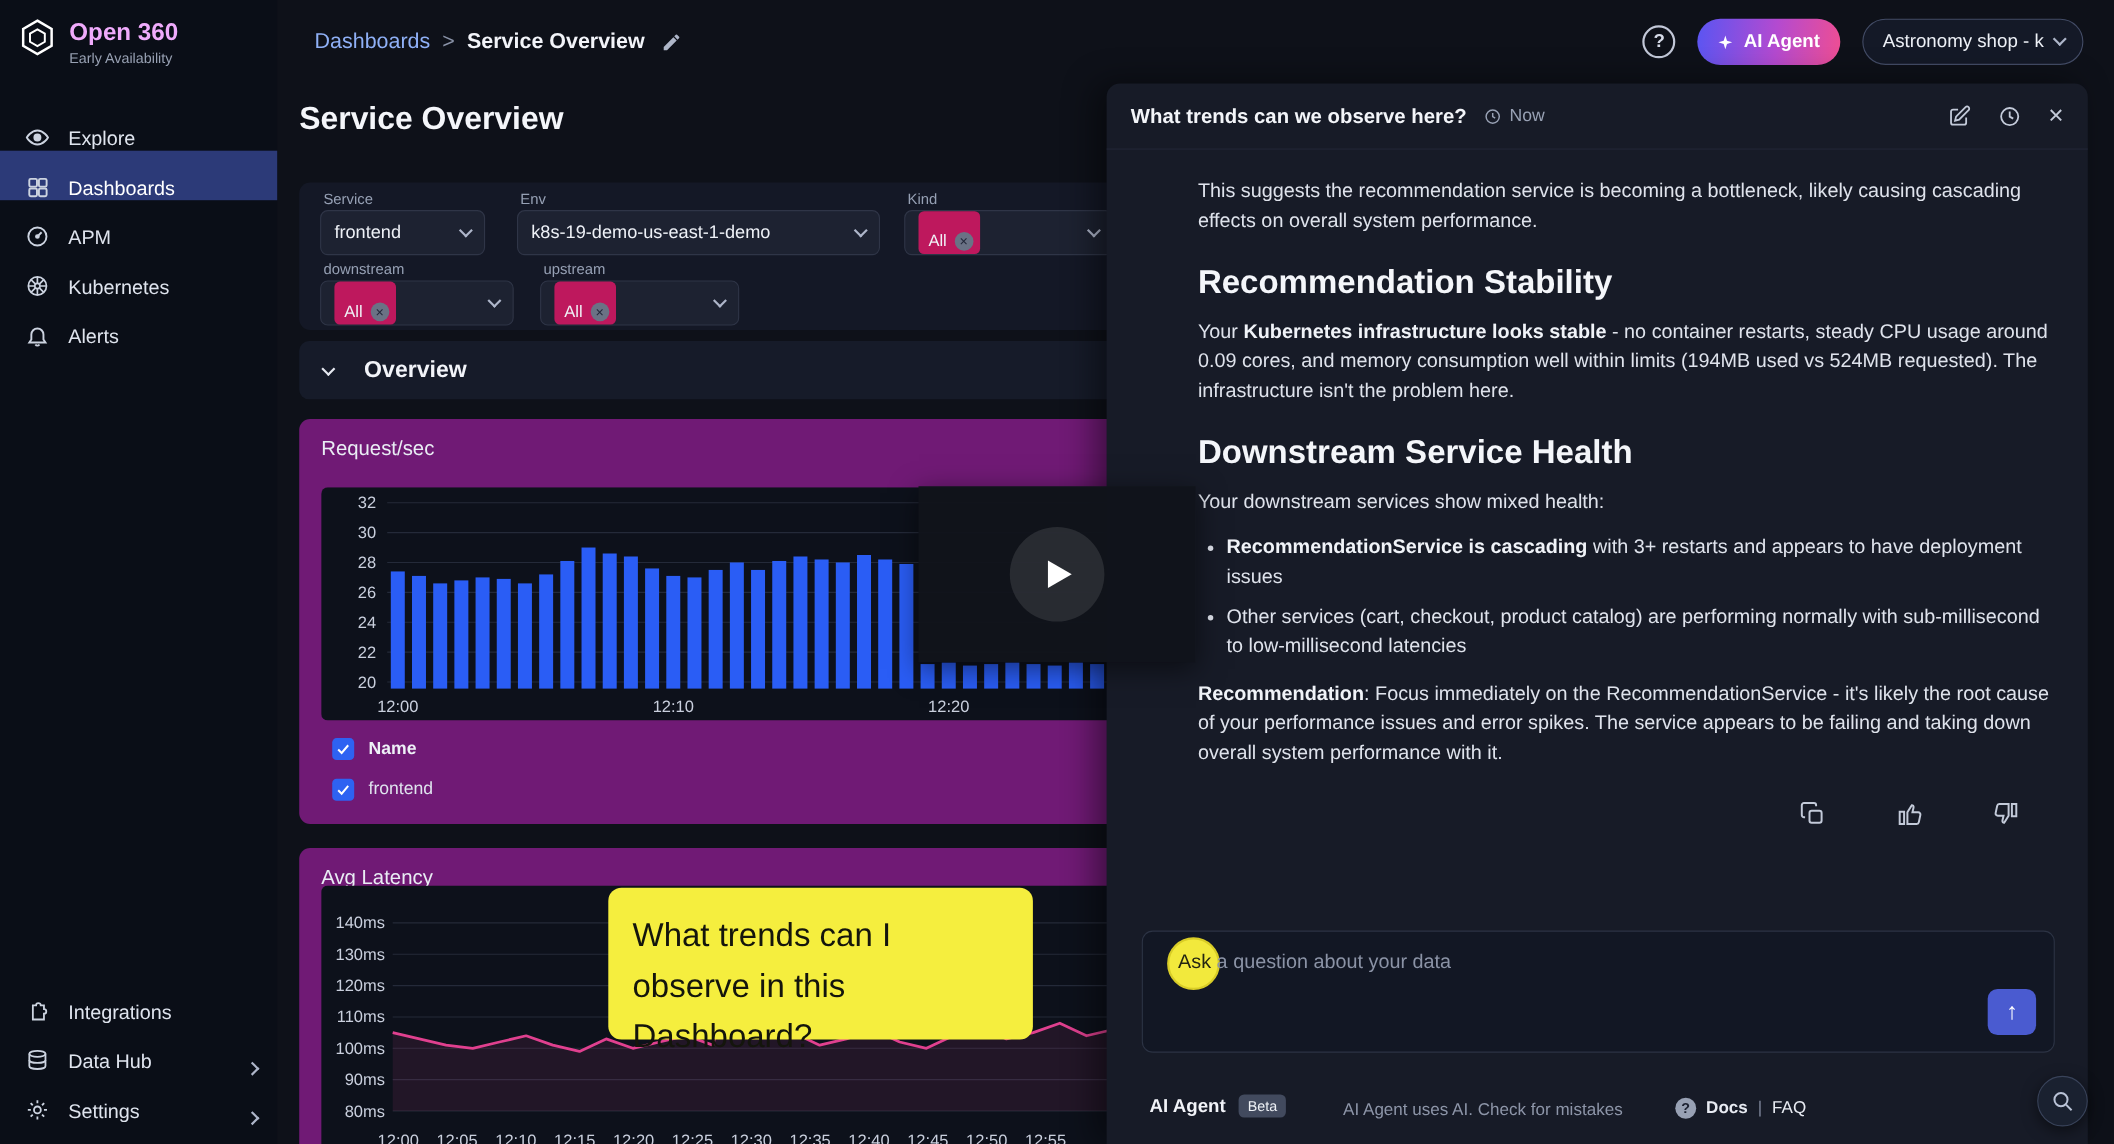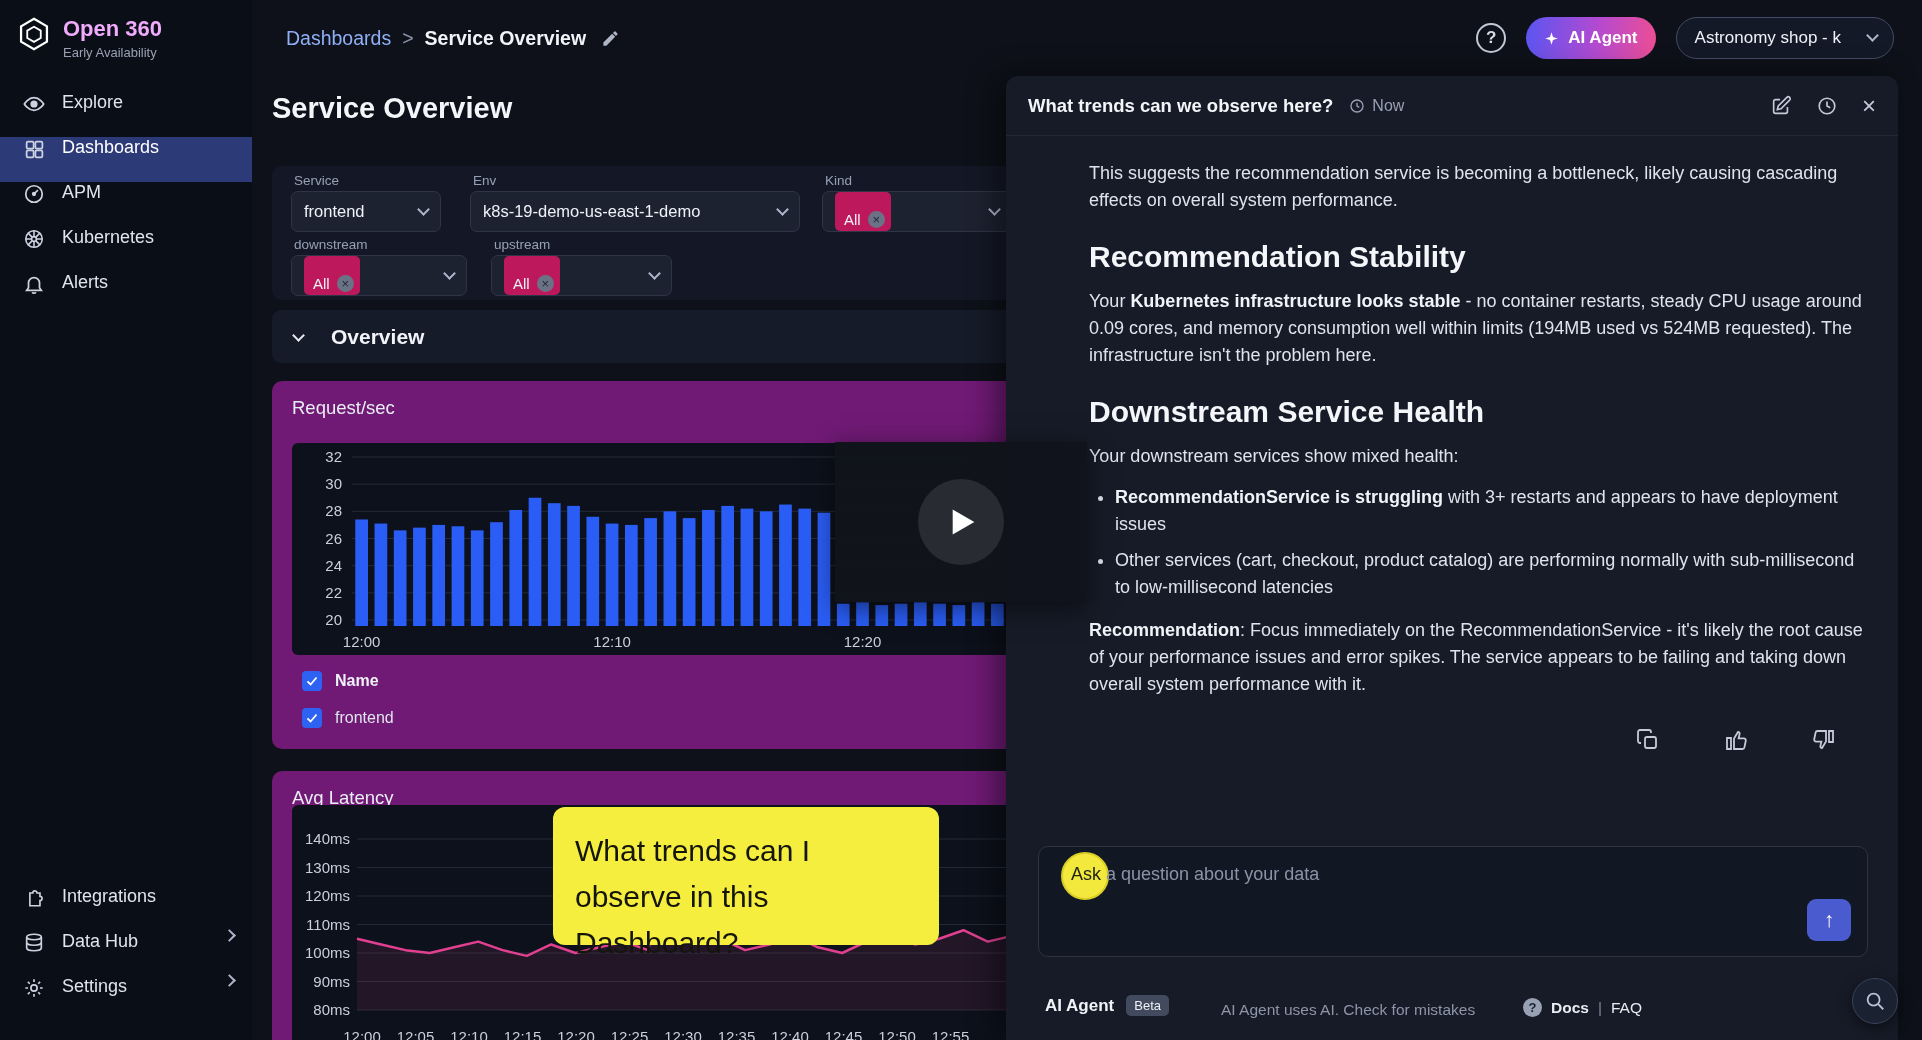--- a/index.html
+++ b/index.html
@@ -7,21 +7,21 @@
   .screen { position:relative; width:1922px; height:1040px; overflow:hidden;
     background:#0e1119; font-family:"Liberation Sans","DejaVu Sans",sans-serif; color:#e8ebf3; }
 
   
   .sidebar { position:absolute; left:0; top:0; bottom:0; width:252px; background:#0a0e17; z-index:5; }
   .logo { position:absolute; top:16px; left:16px; display:flex; gap:11px; align-items:flex-start; }
   .logo-name { font-size:22px; font-weight:bold; color:#f0abfc; }
   .logo-sub { font-size:13px; color:#98a1b3; margin-top:3px; }
   .nav { position:absolute; top:92px; left:0; right:0; }
   .nav-bottom { position:absolute; bottom:19px; left:0; right:0; }
-  .nav-item { height:45px; display:flex; align-items:flex-start; padding:0 18px 0 22px; gap:16px;
+  .nav-item { height:45px; display:flex; align-items:flex-end; padding:0 18px 0 22px; gap:16px;
     color:#dfe4ee; font-size:18px; cursor:pointer; }
   .nav-item.active { background:#2c3a78; color:#ffffff; }
   .nav-ic { width:24px; height:24px; display:flex; align-items:center; justify-content:center; color:#ccd3e0; }
   .nav-item .chev { margin-left:auto; }
 
   .chev { width:9px; height:9px; border-right:2px solid #aeb6ca; border-bottom:2px solid #aeb6ca;
     transform:rotate(45deg); margin-top:-5px; flex:none; }
   .chev.right { transform:rotate(-45deg); margin-top:0; }
 
   
@@ -30,21 +30,21 @@
   .bc-root { color:#8fb0f6; cursor:pointer; }
   .bc-sep  { color:#8a93a8; }
   .bc-cur  { color:#f2f4f9; font-weight:600; }
   .topbar-right { margin-left:auto; margin-right:28px; display:flex; align-items:center; gap:20px; }
   .help-circle { width:30px; height:30px; border-radius:50%; border:2px solid #c2c8d8; color:#d6dbe8;
     display:flex; align-items:center; justify-content:center; font-size:17px; font-weight:bold; cursor:pointer; }
   .ai-btn { height:42px; padding:0 18px; border-radius:21px; border:none; cursor:pointer;
     background:linear-gradient(95deg,#5a55f2 0%,#b44ad0 55%,#ee4e93 100%);
     display:flex; align-items:center; gap:9px; color:#fff; font-size:17px; font-weight:600; }
   .ws-btn { height:42px; padding:0 16px 0 18px; border-radius:21px; border:1.5px solid #434c66;
-    background:#141927; display:flex; align-items:center; gap:27px; font-size:17px; color:#eef1f7; cursor:pointer; }
+    background:#141927; display:flex; align-items:center; gap:10px; font-size:17px; color:#eef1f7; cursor:pointer; }
 
   
   .dash { position:absolute; left:252px; top:76px; right:0; bottom:0; }
   .dash-title { position:absolute; left:20px; top:16px; font-size:29px; font-weight:bold; color:#f4f6fa; }
   .card { position:absolute; background:#701a75; border-radius:10px; }
   .filters-card { left:20px; top:90px; width:760px; height:134px; background:#141826; }
   .filter { position:absolute; }
   .flabel { position:absolute; top:-18px; left:3px; font-size:13.5px; color:#96a0b4; }
   .select { height:41px; background:#1d2231; border:1px solid #2f3547; border-radius:7px;
     display:flex; align-items:center; padding:0 12px; gap:10px; font-size:16.5px; color:#eef1f7; cursor:pointer; }
@@ -459,21 +459,21 @@
       </span>
     </div>
 
     <div class="msg">
       <p>This suggests the recommendation service is becoming a bottleneck, likely causing cascading effects on overall system performance.</p>
       <h2>Recommendation Stability</h2>
       <p><span>Your </span><strong>Kubernetes infrastructure looks stable</strong><span> - no container restarts, steady CPU usage around 0.09 cores, and memory consumption well within limits (194MB used vs 524MB requested). The infrastructure isn't the problem here.</span></p>
       <h2>Downstream Service Health</h2>
       <p>Your downstream services show mixed health:</p>
       <ul>
-        <li><strong>RecommendationService is struggling</strong><span> with 3+ restarts and appears to have deployment issues</span></li>
+        <li><strong>RecommendationService is cascading</strong><span> with 3+ restarts and appears to have deployment issues</span></li>
         <li><span>Other services (cart, checkout, product catalog) are performing normally with sub-millisecond to low-millisecond latencies</span></li>
       </ul>
       <p><strong>Recommendation</strong><span>: Focus immediately on the RecommendationService - it's likely the root cause of your performance issues and error spikes. The service appears to be failing and taking down overall system performance with it.</span></p>
     </div>
 
     <div class="msg-actions">
       <span class="hicon">
         <svg width="24" height="24" viewBox="0 0 24 24" fill="none" stroke="currentColor" stroke-width="1.8">
           <rect x="9" y="9" width="11" height="11" rx="2"></rect>
             <path d="M5 15H4a2 2 0 0 1-2-2V4a2 2 0 0 1 2-2h9a2 2 0 0 1 2 2v1"></path>

